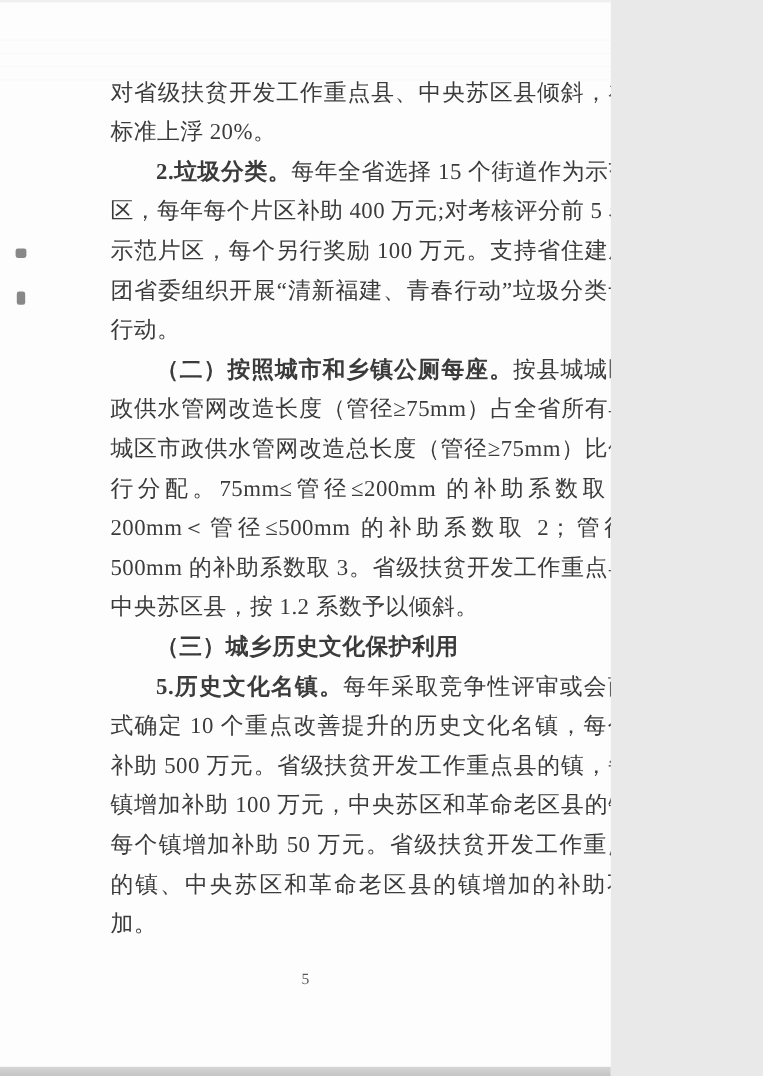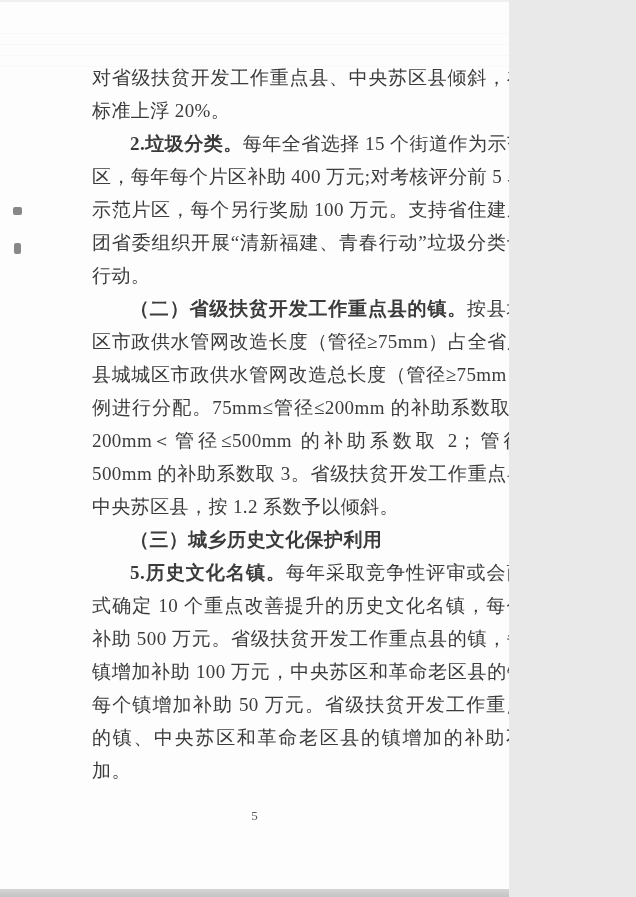--- a/index.html
+++ b/index.html
@@ -44,20 +44,20 @@
   <div class="scanline" style="top:44px"></div>
   <div class="scanline" style="top:55px"></div>
   <div class="scanline" style="top:66px"></div>
 
   <div class="smudge smudge-1"></div>
   <div class="smudge smudge-2"></div>
 
   <div class="content" id="doc-body">
       <p class="no-indent"><span>对省级扶贫开发工作重点县、中央苏区县倾斜，补助标准上浮 20%。</span></p>
       <p class=""><span class="bold">2.垃圾分类。</span><span>每年全省选择 15 个街道作为示范片区，每年每个片区补助 400 万元;对考核评分前 5 名的示范片区，每个另行奖励 100 万元。支持省住建厅与团省委组织开展“清新福建、青春行动”垃圾分类专项行动。</span></p>
-      <p class=""><span class="bold">（二）省级扶贫开发工作重点县的镇。</span><span>按县城城区市政供水管网改造长度（管径≥75mm）占全省所有县城城区市政供水管网改造总长度（管径≥75mm）比例进行分配。75mm≤管径≤200mm 的补助系数取 1；200mm＜管径≤500mm 的补助系数取 2；管径＞500mm 的补助系数取 3。省级扶贫开发工作重点县和中央苏区县，按 1.2 系数予以倾斜。</span></p>
+      <p class=""><span class="bold">（二）按照城市和乡镇公厕每座。</span><span>按县城城区市政供水管网改造长度（管径≥75mm）占全省所有县城城区市政供水管网改造总长度（管径≥75mm）比例进行分配。75mm≤管径≤200mm 的补助系数取 1；200mm＜管径≤500mm 的补助系数取 2；管径＞500mm 的补助系数取 3。省级扶贫开发工作重点县和中央苏区县，按 1.2 系数予以倾斜。</span></p>
       <p class=""><span class="bold">（三）城乡历史文化保护利用</span></p>
       <p class=""><span class="bold">5.历史文化名镇。</span><span>每年采取竞争性评审或会商方式确定 10 个重点改善提升的历史文化名镇，每个镇补助 500 万元。省级扶贫开发工作重点县的镇，每个镇增加补助 100 万元，中央苏区和革命老区县的镇，每个镇增加补助 50 万元。省级扶贫开发工作重点县的镇、中央苏区和革命老区县的镇增加的补助不叠加。</span></p>
     </div>
 
   <div class="page-number">5</div>
   <div class="bottom-edge"></div>
 </div>
 
 </body></html>

